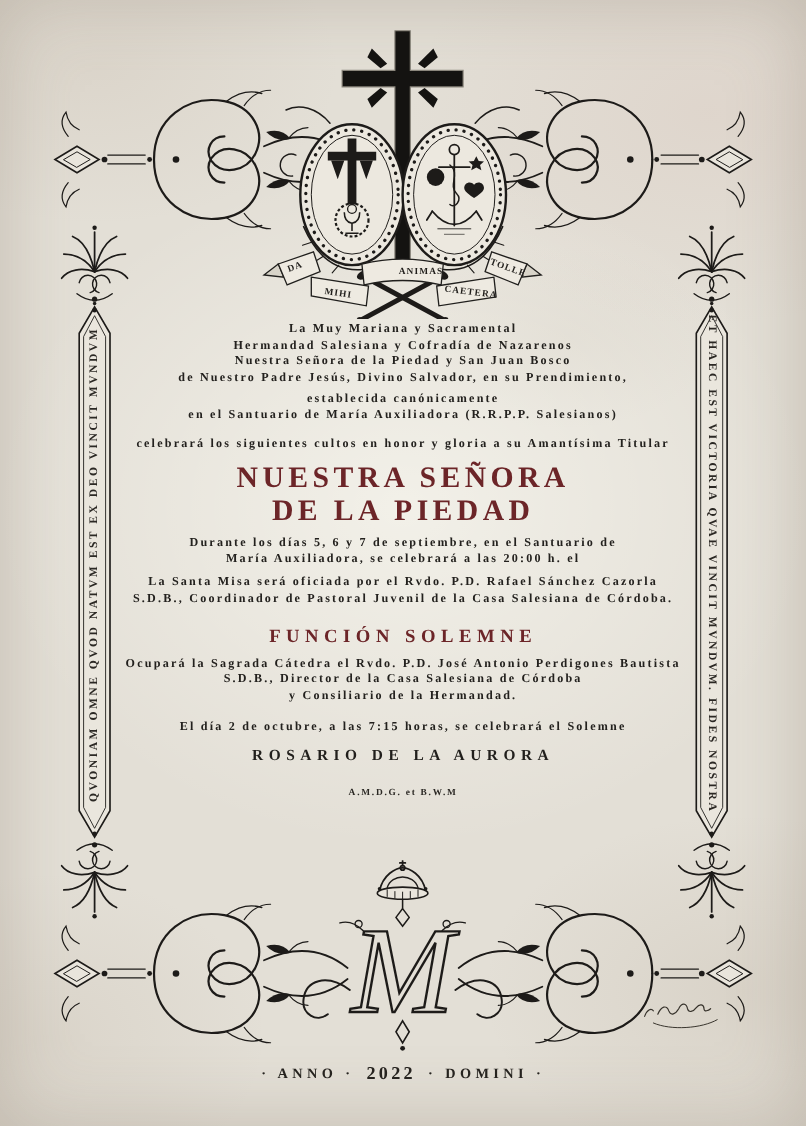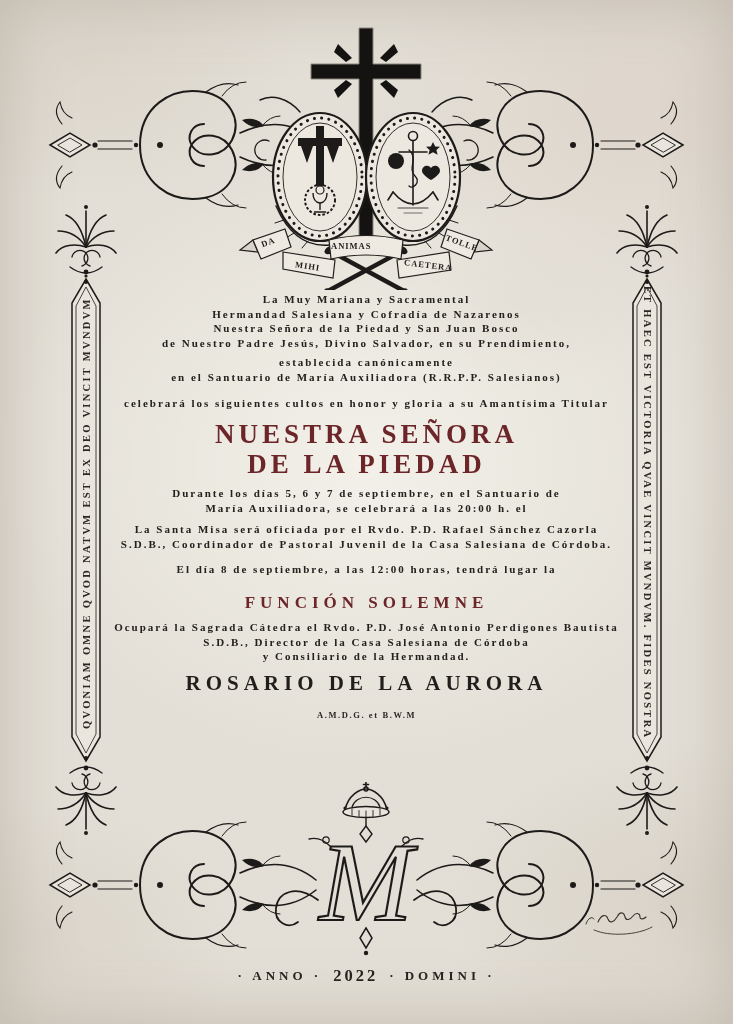--- a/index.html
+++ b/index.html
@@ -27,33 +27,33 @@
     font-weight:bold;font-size:10.5px;letter-spacing:2.3px;color:#2b2824;
     writing-mode:vertical-rl;white-space:nowrap;
   }
   .side-text.left{left:55px;transform:rotate(180deg);}
   .side-text.right{left:616px;}
   .ribbon-words span{
     position:absolute;font-weight:bold;color:#211f1c;font-size:8.5px;letter-spacing:1px;white-space:nowrap;
   }
   .w-da{left:261px;top:237px;transform:rotate(-20deg);}
   .w-mihi{left:295px;top:261px;transform:rotate(8deg);}
-  .w-animas{left:331px;top:241px;width:72px;text-align:left;letter-spacing:3px;font-size:9px;}
+  .w-animas{left:331px;top:241px;width:72px;text-align:right;letter-spacing:3px;font-size:9px;}
   .w-caetera{left:404px;top:260px;transform:rotate(7deg);font-size:7.5px;}
   .w-tolle{left:445px;top:238px;transform:rotate(20deg);font-size:8px;}
   .content{
     position:absolute;left:0;top:290px;width:733px;text-align:center;
     color:#23211e;font-weight:bold;
   }
   .line{font-size:11px;line-height:14.6px;letter-spacing:2px;white-space:nowrap;}
   .main-title{color:#6c2528;font-size:27px;line-height:30px;letter-spacing:4px;margin-top:9px;white-space:nowrap;}
   .h-red,.h-darkred,.h-black{font-size:17px;line-height:21px;letter-spacing:5px;white-space:nowrap;}
   .h-darkred{color:#5d2626;margin-top:15px;}
   .h-red{color:#6c2528;margin-top:16px;}
-  .h-black{color:#211f1c;font-size:21px;line-height:22px;margin-top:8px;text-align:center;}
+  .h-black{color:#211f1c;font-size:14px;line-height:22px;margin-top:8px;text-align:center;}
   .mt2{margin-top:2px;} .mt5{margin-top:5px;} .mt7{margin-top:7px;}
   .mt10{margin-top:10px;} .mt11{margin-top:11px;} .mt15{margin-top:15px;}
   .amdg{margin-top:16px;font-size:8.5px;letter-spacing:1.6px;color:#2b2824;}
   .anno-line{
     position:absolute;left:0;top:966px;width:733px;text-align:center;color:#26231f;
     font-weight:bold;white-space:nowrap;
   }
   .anno-line .seg{display:inline-block;font-size:13px;letter-spacing:4px;vertical-align:middle;}
   .anno-line .year{display:inline-block;font-size:16.5px;letter-spacing:3px;margin:0 7px;vertical-align:middle;}
 </style>
@@ -228,28 +228,28 @@
     <div class="main-title">NUESTRA SEÑORA</div>
     <div class="main-title" style="margin-top:0;">DE LA PIEDAD</div>
 
     <div class="line mt7">Durante los días 5, 6 y 7 de septiembre, en el Santuario de</div>
     <div class="line">María Auxiliadora, se celebrará a las 20:00 h. el</div>
 
 
     <div class="line mt7">La Santa Misa será oficiada por el Rvdo. P.D. Rafael Sánchez Cazorla</div>
     <div class="line">S.D.B., Coordinador de Pastoral Juvenil de la Casa Salesiana de Córdoba.</div>
 
-    <div class="line mt10">El día 8 de septiembre, a las 12:00 horas, tendrá lugar la</div>
 
     <div class="h-red">FUNCIÓN SOLEMNE</div>
 
     <div class="line mt7">Ocupará la Sagrada Cátedra el Rvdo. P.D. José Antonio Perdigones Bautista</div>
     <div class="line">S.D.B., Director de la Casa Salesiana de Córdoba</div>
     <div class="line">y Consiliario de la Hermandad.</div>
 
+    <div class="line mt15">El día 2 de octubre, a las 7:15 horas, se celebrará el Solemne</div>
 
     <div class="h-black">ROSARIO DE LA AURORA</div>
 
     <div class="amdg">A.M.D.G. et B.W.M</div>
   </div>
 
   <svg class="bottom-svg" viewBox="0 0 733 190">
     <g>
       <use href="#scrollband" transform="translate(0,-42)"></use>
     </g>

